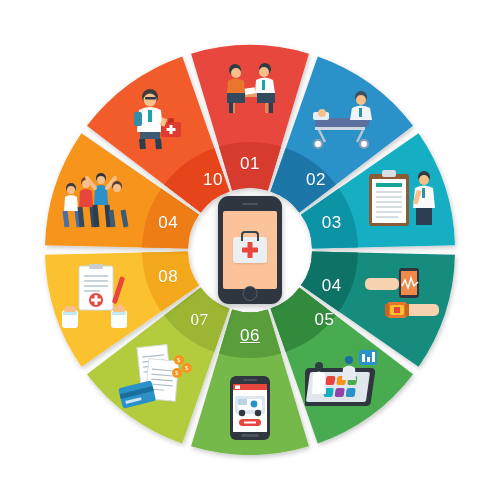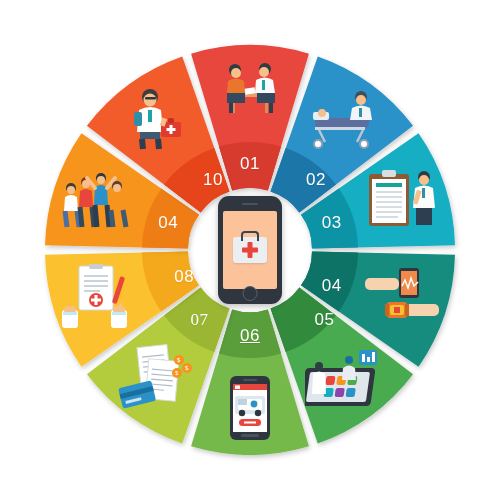--- a/index.html
+++ b/index.html
@@ -241,21 +241,21 @@
   </div>
 
   <div id="labels-layer">
       <div class="seg-num" style="left: 250px; top: 164px;">01</div>
       <div class="seg-num" style="left: 316px; top: 180.425px;">02</div>
       <div class="seg-num" style="left: 331.791px; top: 223.425px;">03</div>
       <div class="seg-num" style="left: 331.791px; top: 286px;">04</div>
       <div class="seg-num" style="left: 300.55px; top: 319.575px; padding-left: 48px;">05</div>
       <div class="seg-num" style="left: 250px; top: 336px; text-decoration: underline;">06</div>
       <div class="seg-num" style="left: 199.45px; top: 319.575px; font-family: Liberation Serif, serif;">07</div>
-      <div class="seg-num" style="left: 168.209px; top: 276.575px; margin-left: 16px;">08</div>
+      <div class="seg-num" style="left: 168.209px; top: 276.575px;">08</div>
       <div class="seg-num" style="left: 168.209px; top: 223.425px;">04</div>
       <div class="seg-num" style="left: 213px; top: 180.425px; text-align: center;">10</div>
     </div>
   <div id="illus-layer">
       <div class="illus" style="left: 250px; top: 90px;"><svg width="78" height="66" viewBox="0 0 78 66" xmlns="http://www.w3.org/2000/svg">
         <rect x="18" y="38" width="42" height="4" rx="1.5" fill="#e8a06a"></rect>
         <rect x="21" y="42" width="3" height="16" fill="#d98c55"></rect>
         <rect x="54" y="42" width="3" height="16" fill="#d98c55"></rect>
         <circle cx="24" cy="15" r="6" fill="#2e3c43"></circle>
         <circle cx="25" cy="18" r="5" fill="#f7c08a"></circle>

